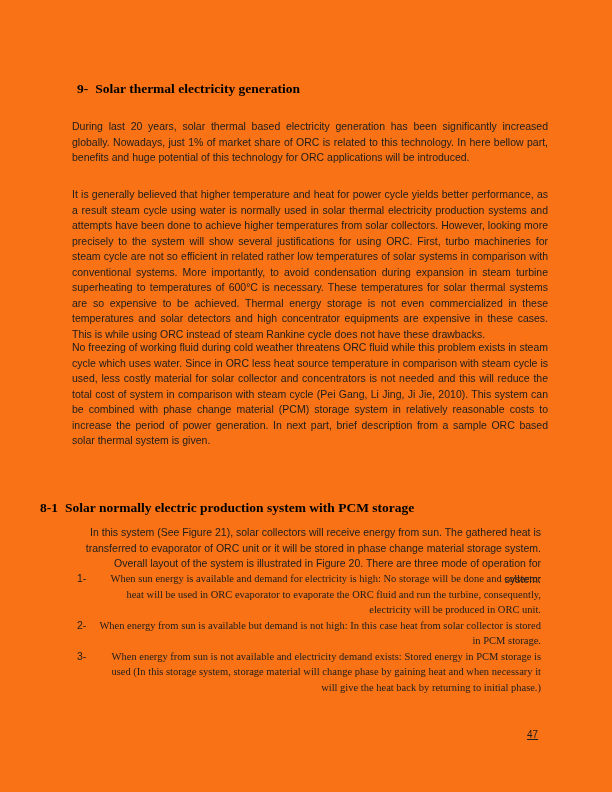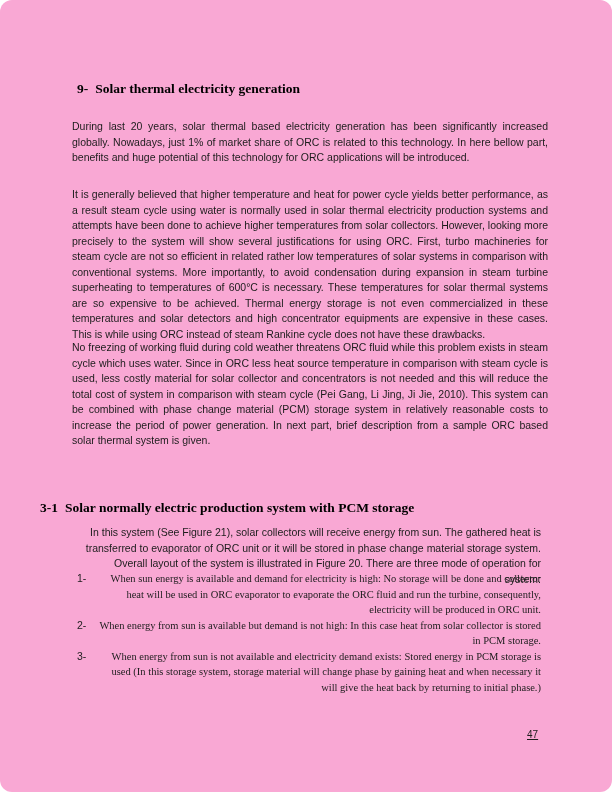--- a/index.html
+++ b/index.html
@@ -4,25 +4,24 @@
 <style>
   html, body {
     margin: 0;
     padding: 0;
     background: #ffffff;
   }
   .page {
     position: relative;
     width: 612px;
     height: 792px;
-    background: #f9a8d4;
+    background: #f97316;
     font-family: "Liberation Sans", sans-serif;
     color: #1c1c1c;
     overflow: hidden;
-    border-radius: 12px;
   }
   .heading {
     position: absolute;
     font-family: "Liberation Serif", serif;
     font-weight: bold;
     color: #000000;
     font-size: 13.5px;
     line-height: 17px;
     white-space: nowrap;
   }
@@ -93,21 +92,21 @@
     <span class="sec-num">9-</span><span>Solar thermal electricity generation</span>
   </h1>
 
   <p class="body-col para-justified para-1">During last 20 years, solar thermal based electricity generation has been significantly increased globally. Nowadays, just 1% of market share of ORC is related to this technology. In here bellow part, benefits and huge potential of this technology for ORC applications will be introduced.</p>
 
   <p class="body-col para-justified para-2">It is generally believed that higher temperature and heat for power cycle yields better performance, as a result steam cycle using water is normally used in solar thermal electricity production systems and attempts have been done to achieve higher temperatures from solar collectors. However, looking more precisely to the system will show several justifications for using ORC. First, turbo machineries for steam cycle are not so efficient in related rather low temperatures of solar systems in comparison with conventional systems. More importantly, to avoid condensation during expansion in steam turbine superheating to temperatures of 600°C is necessary. These temperatures for solar thermal systems are so expensive to be achieved. Thermal energy storage is not even commercialized in these temperatures and solar detectors and high concentrator equipments are expensive in these cases. This is while using ORC instead of steam Rankine cycle does not have these drawbacks.</p>
 
   <p class="body-col para-justified para-3">No freezing of working fluid during cold weather threatens ORC fluid while this problem exists in steam cycle which uses water. Since in ORC less heat source temperature in comparison with steam cycle is used, less costly material for solar collector and concentrators is not needed and this will reduce the total cost of system in comparison with steam cycle (Pei Gang, Li Jing, Ji Jie, 2010). This system can be combined with phase change material (PCM) storage system in relatively reasonable costs to increase the period of power generation. In next part, brief description from a sample ORC based solar thermal system is given.</p>
 
   <h2 class="heading heading-2">
-    <span class="sec-num">3-1</span><span>Solar normally electric production system with PCM storage</span>
+    <span class="sec-num">8-1</span><span>Solar normally electric production system with PCM storage</span>
   </h2>
 
   <div class="intro-col">
     <p class="intro-para">In this system (See Figure 21), solar collectors will receive energy from sun. The gathered heat is transferred to evaporator of ORC unit or it will be stored in phase change material storage system. Overall layout of the system is illustrated in Figure 20. There are three mode of operation for system:</p>
   </div>
 
   <div class="mode-list">
     <div class="mode-item">
       <span class="mode-marker">1-</span>
       <span class="mode-text">When sun energy is available and demand for electricity is high: No storage will be done and collector heat will be used in ORC evaporator to evaporate the ORC fluid and run the turbine, consequently, electricity will be produced in ORC unit.</span>

